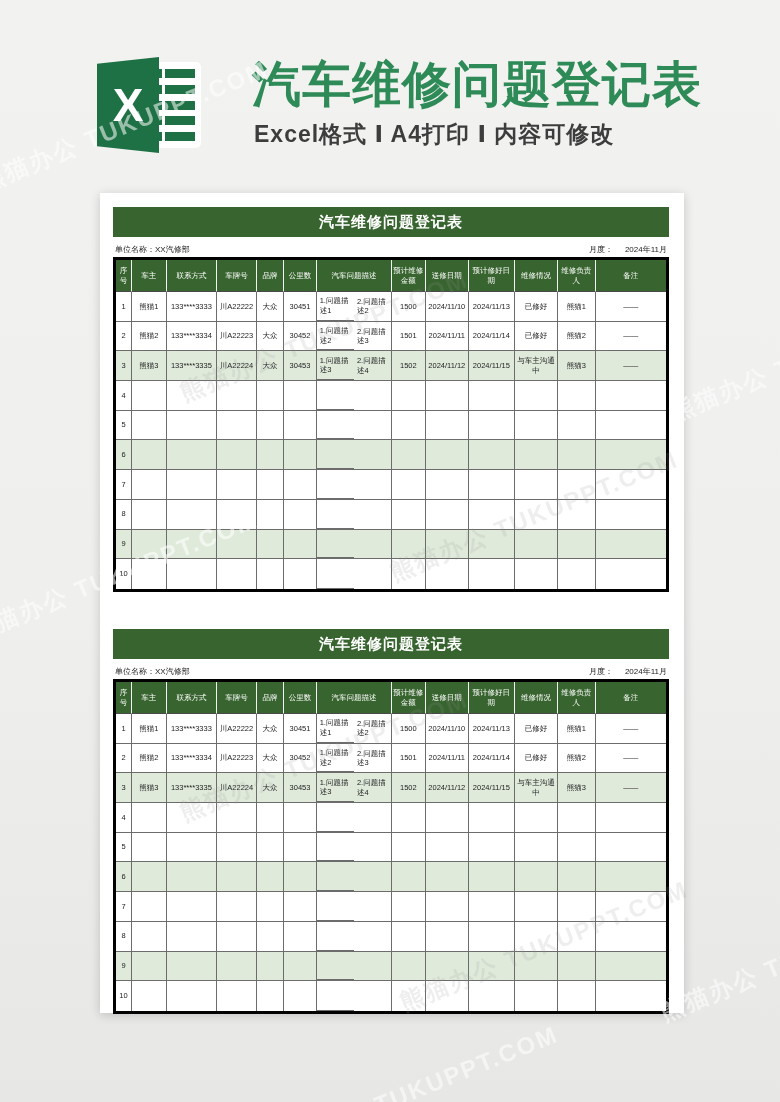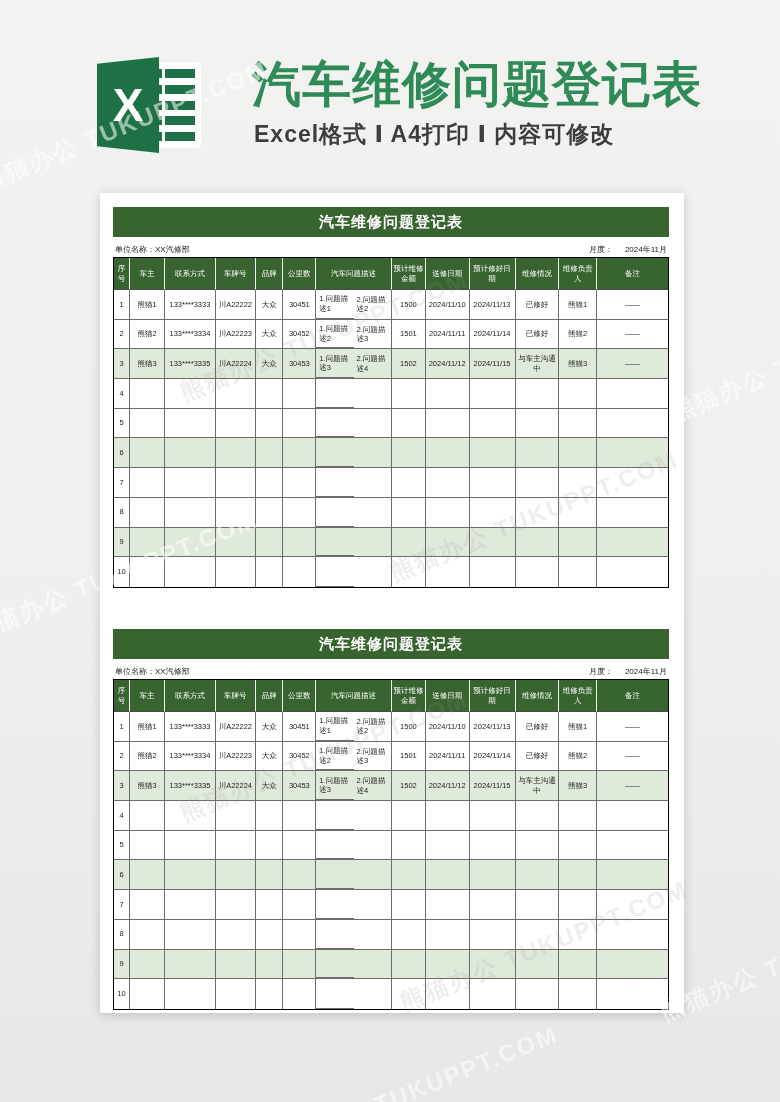--- a/index.html
+++ b/index.html
@@ -44,21 +44,21 @@
   .sheet-bar{
     height:30px;background:#38652f;color:#fff;font-size:15px;font-weight:bold;
     display:flex;align-items:center;justify-content:center;letter-spacing:1px;
     margin-bottom:3px;
   }
   .sheet-meta{
     height:15px;display:flex;justify-content:space-between;align-items:flex-end;
     font-size:8px;color:#222;padding:0 2px 2px 2px;
   }
   .meta-right{display:flex;gap:12px;}
-  .sheet-body{border:1px solid #000000;}
+  .sheet-body{border:3px solid #000000;}
   .trow{display:flex;height:29.7px;}
   .trow.thead{height:32px;}
   .cell{
     box-sizing:border-box;border-right:1px solid #6c6c6c;border-bottom:1px solid #6c6c6c;
     display:flex;align-items:center;justify-content:center;text-align:center;
     font-size:7.5px;color:#222;line-height:1.25;overflow:hidden;padding:0 1px;
   }
   .trow .cell:last-child{border-right:none;}
   .trow:last-child .cell{border-bottom:none;}
   .hcell{

